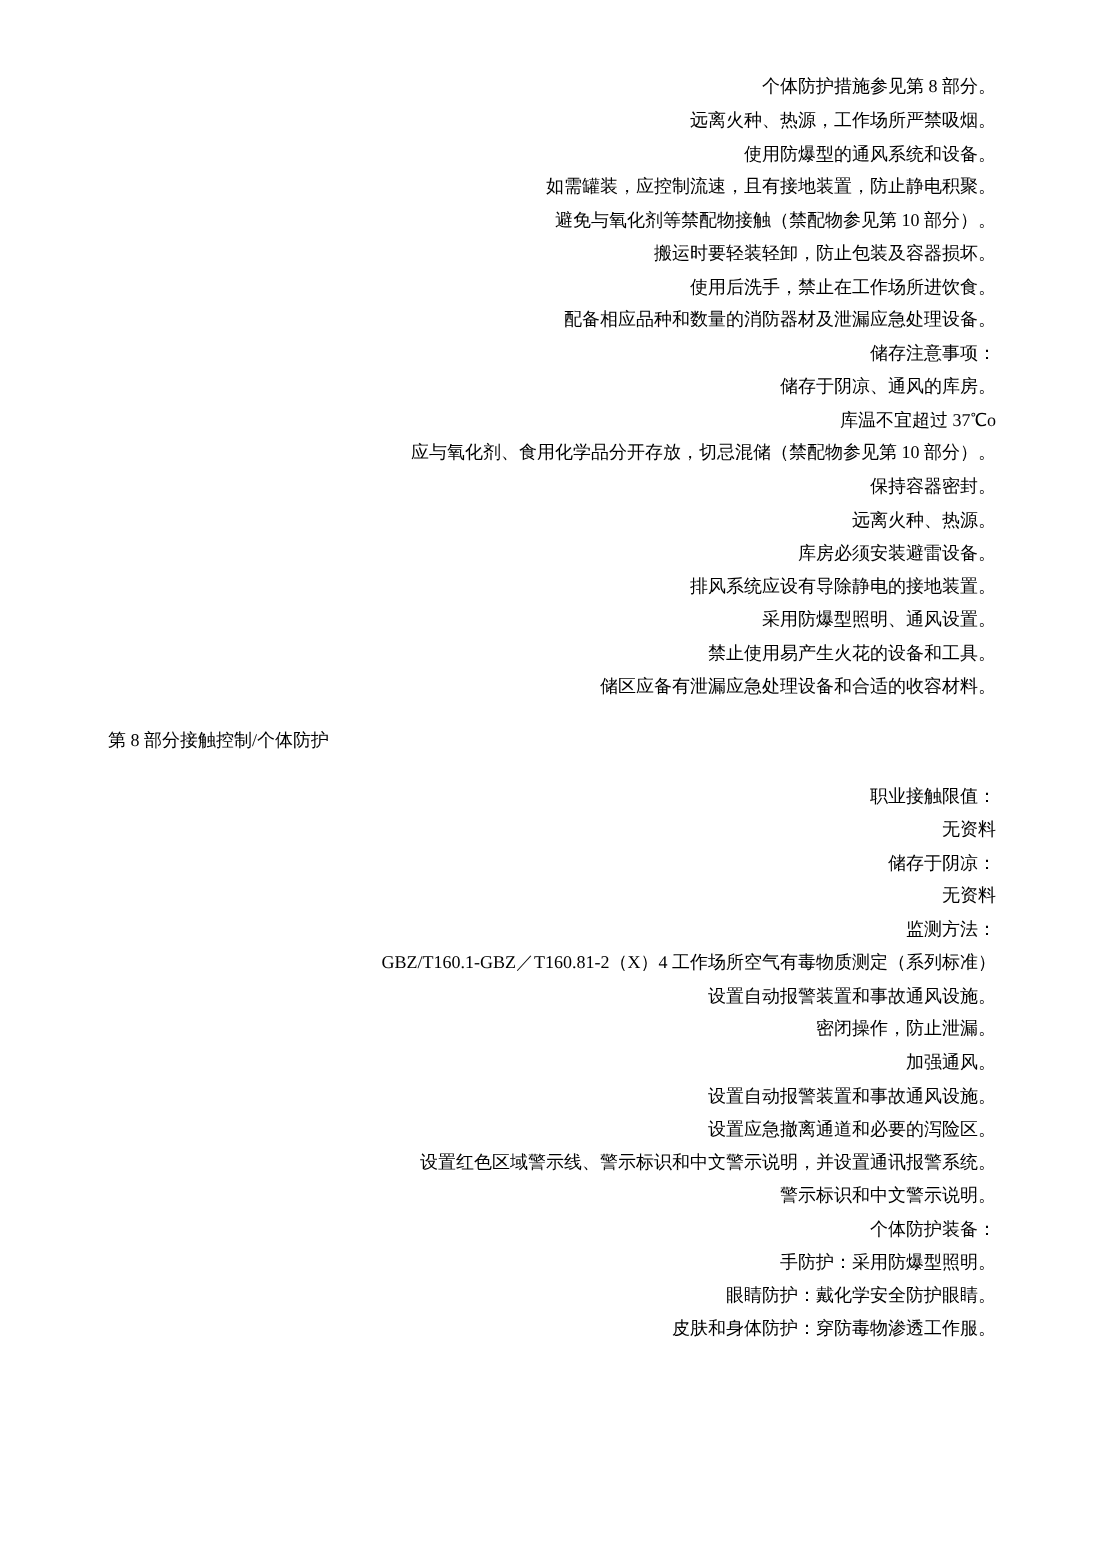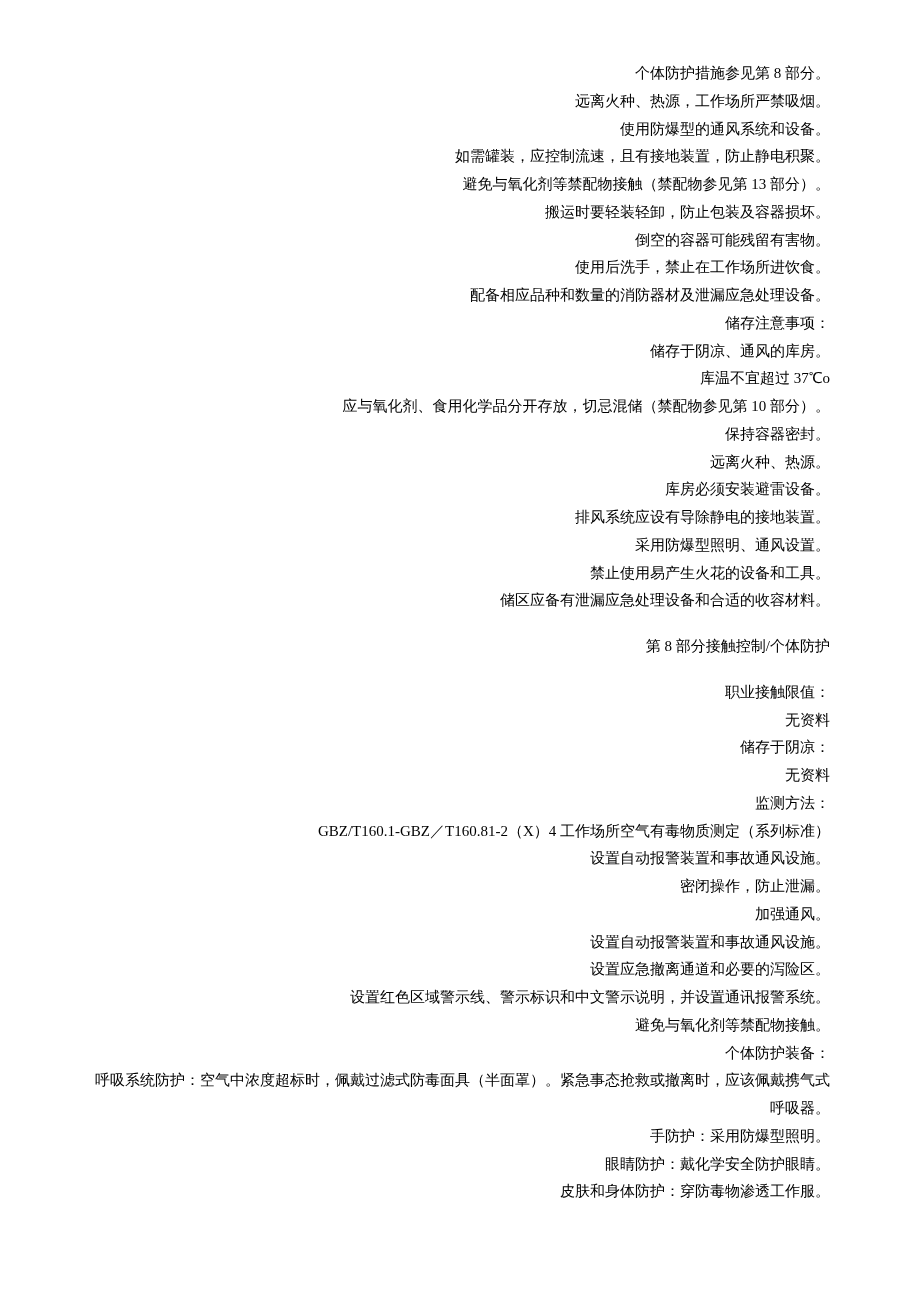--- a/index.html
+++ b/index.html
@@ -18,38 +18,37 @@
     }
     .content {
       width: 100%;
     }
     .line {
       display: block;
       text-align: right;
       white-space: normal;
     }
     .section-title {
-      text-align: right;
+      text-align: left;
       margin-top: 18px;
       margin-bottom: 18px;
     }
   </style>
 </head>
 <body>
 
 <div class="content">
 
   <div>
     <span class="line">个体防护措施参见第 8 部分。</span>
     <span class="line">远离火种、热源，工作场所严禁吸烟。</span>
     <span class="line">使用防爆型的通风系统和设备。</span>
     <span class="line">如需罐装，应控制流速，且有接地装置，防止静电积聚。</span>
-    <span class="line">避免与氧化剂等禁配物接触（禁配物参见第 13 部分）。</span>
+    <span class="line">避免与氧化剂等禁配物接触（禁配物参见第 10 部分）。</span>
     <span class="line">搬运时要轻装轻卸，防止包装及容器损坏。</span>
-    <span class="line">倒空的容器可能残留有害物。</span>
     <span class="line">使用后洗手，禁止在工作场所进饮食。</span>
     <span class="line">配备相应品种和数量的消防器材及泄漏应急处理设备。</span>
     <span class="line">储存注意事项：</span>
     <span class="line">储存于阴凉、通风的库房。</span>
     <span class="line">库温不宜超过 37℃o</span>
     <span class="line">应与氧化剂、食用化学品分开存放，切忌混储（禁配物参见第 10 部分）。</span>
     <span class="line">保持容器密封。</span>
     <span class="line">远离火种、热源。</span>
     <span class="line">库房必须安装避雷设备。</span>
     <span class="line">排风系统应设有导除静电的接地装置。</span>
@@ -66,21 +65,20 @@
     <span class="line">储存于阴凉：</span>
     <span class="line">无资料</span>
     <span class="line">监测方法：</span>
     <span class="line">GBZ/T160.1-GBZ／T160.81-2（X）4 工作场所空气有毒物质测定（系列标准）</span>
     <span class="line">设置自动报警装置和事故通风设施。</span>
     <span class="line">密闭操作，防止泄漏。</span>
     <span class="line">加强通风。</span>
     <span class="line">设置自动报警装置和事故通风设施。</span>
     <span class="line">设置应急撤离通道和必要的泻险区。</span>
     <span class="line">设置红色区域警示线、警示标识和中文警示说明，并设置通讯报警系统。</span>
-    <span class="line">避免与氧化剂等禁配物接触。</span>
+    <span class="line">警示标识和中文警示说明。</span>
     <span class="line">个体防护装备：</span>
-    <span class="line">呼吸系统防护：空气中浓度超标时，佩戴过滤式防毒面具（半面罩）。紧急事态抢救或撤离时，应该佩戴携气式呼吸器。</span>
     <span class="line">手防护：采用防爆型照明。</span>
     <span class="line">眼睛防护：戴化学安全防护眼睛。</span>
     <span class="line">皮肤和身体防护：穿防毒物渗透工作服。</span>
   </div>
 
 </div>
 
 </body></html>

